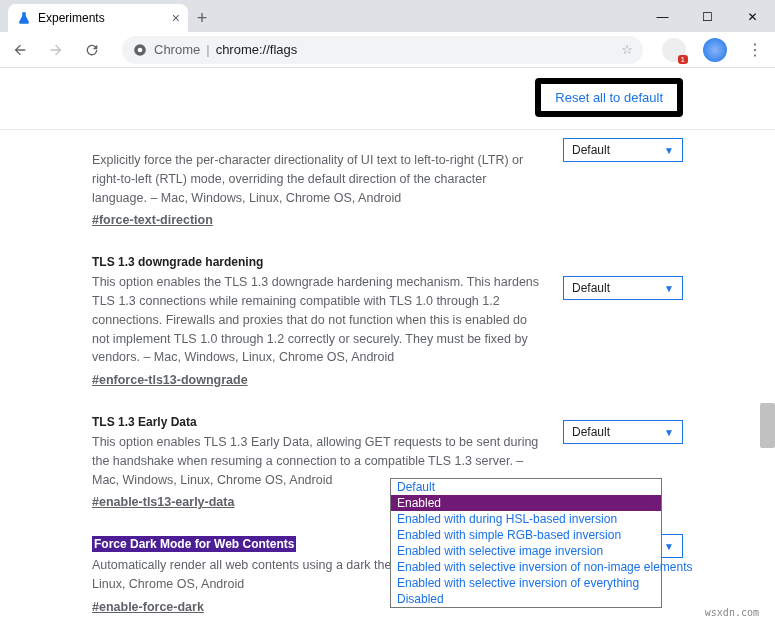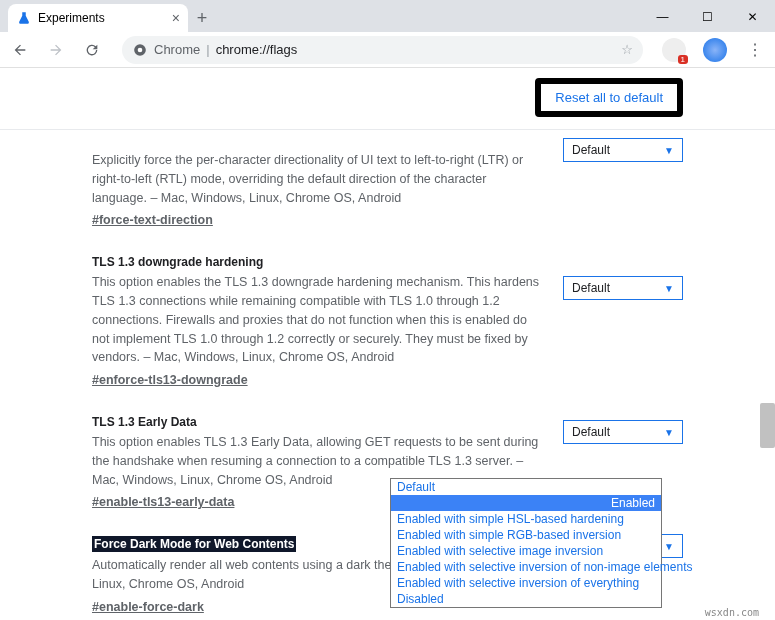--- a/index.html
+++ b/index.html
@@ -33,30 +33,30 @@
   .page-header { display:flex; align-items:center; padding:10px 92px 6px 92px; }
   .search-box { flex:0 0 330px; height:32px; background:#f1f3f4; border-radius:4px; display:flex; align-items:center; padding:0 10px; }
   .search-box input { border:none; background:transparent; outline:none; font-size:13px; color:#5f6368; width:100%; }
   .search-icon { width:18px; height:18px; margin-right:8px; color:#5f6368; }
   .reset-btn { margin-left:auto; border:6px solid #000000; background:#fff; color:#1a73e8; font-size:13px; padding:6px 14px; border-radius:4px; cursor:pointer; }
   .hr { border-bottom:1px solid #e8eaed; margin-top:6px; }
   
   .flags-list { padding: 8px 92px 40px 92px; }
   .flag { position:relative; padding:14px 0 10px 0; border-top:0; }
   .flag-title { font-size:12px; font-weight:600; color:#202124; margin-bottom:4px; display:inline-block; }
-  .flag-title.highlight { background:#0f172a; color:#fff; padding:1px 2px; }
+  .flag-title.highlight { background:#4c1d95; color:#fff; padding:1px 2px; }
   .flag-desc { font-size:12.5px; color:#5f6368; line-height:1.5; padding-right:140px; }
   .flag-link { display:inline-block; font-size:12.5px; color:#5f6368; text-decoration:underline; margin-top:6px;font-weight:bold; }
   .flag-select { position:absolute; right:0; top:22px; width:120px; height:24px; border:1px solid #1a73e8; background:#fff; color:#202124; font-size:12px; display:flex; align-items:center; padding:0 8px; cursor:pointer; }
   .flag-select .caret { margin-left:auto; color:#1a73e8; font-size:10px; }
   
   
   .dropdown { position:absolute; border:1px solid #767676; background:#fff; font-size:12px; z-index:100; }
   .dropdown-item { padding:1px 6px; color:#1a73e8; cursor:pointer; white-space:nowrap; }
-  .dropdown-item.selected { background:#3b82f6; color:#fff;text-align:right; }
+  .dropdown-item.selected { background:#701a75; color:#fff; }
   
   .scrollbar-thumb { position:absolute; right:0; top:335px; width:15px; height:45px; background:#c1c1c1; border-radius:2px; }
   
   .watermark { position:absolute; right:16px; bottom:2px; font-size:10px; color:#888; font-family:monospace; }
 </style>
 </head>
 <body>
 
 <div class="titlebar">
   <div class="tab">
@@ -138,19 +138,19 @@
     </div>
 
   <div class="scrollbar-thumb"></div>
 </div>
 
 <div class="watermark">wsxdn.com</div>
 
 <div class="dropdown" style="left: 390px; top: 478px; width: 272px;">
     <div class="dropdown-item">Default</div>
     <div class="dropdown-item selected">Enabled</div>
-    <div class="dropdown-item">Enabled with simple HSL-based hardening</div>
+    <div class="dropdown-item">Enabled with during HSL-based inversion</div>
     <div class="dropdown-item">Enabled with simple RGB-based inversion</div>
     <div class="dropdown-item">Enabled with selective image inversion</div>
     <div class="dropdown-item">Enabled with selective inversion of non-image elements</div>
     <div class="dropdown-item">Enabled with selective inversion of everything</div>
     <div class="dropdown-item">Disabled</div>
   </div>
 
 </body></html>

